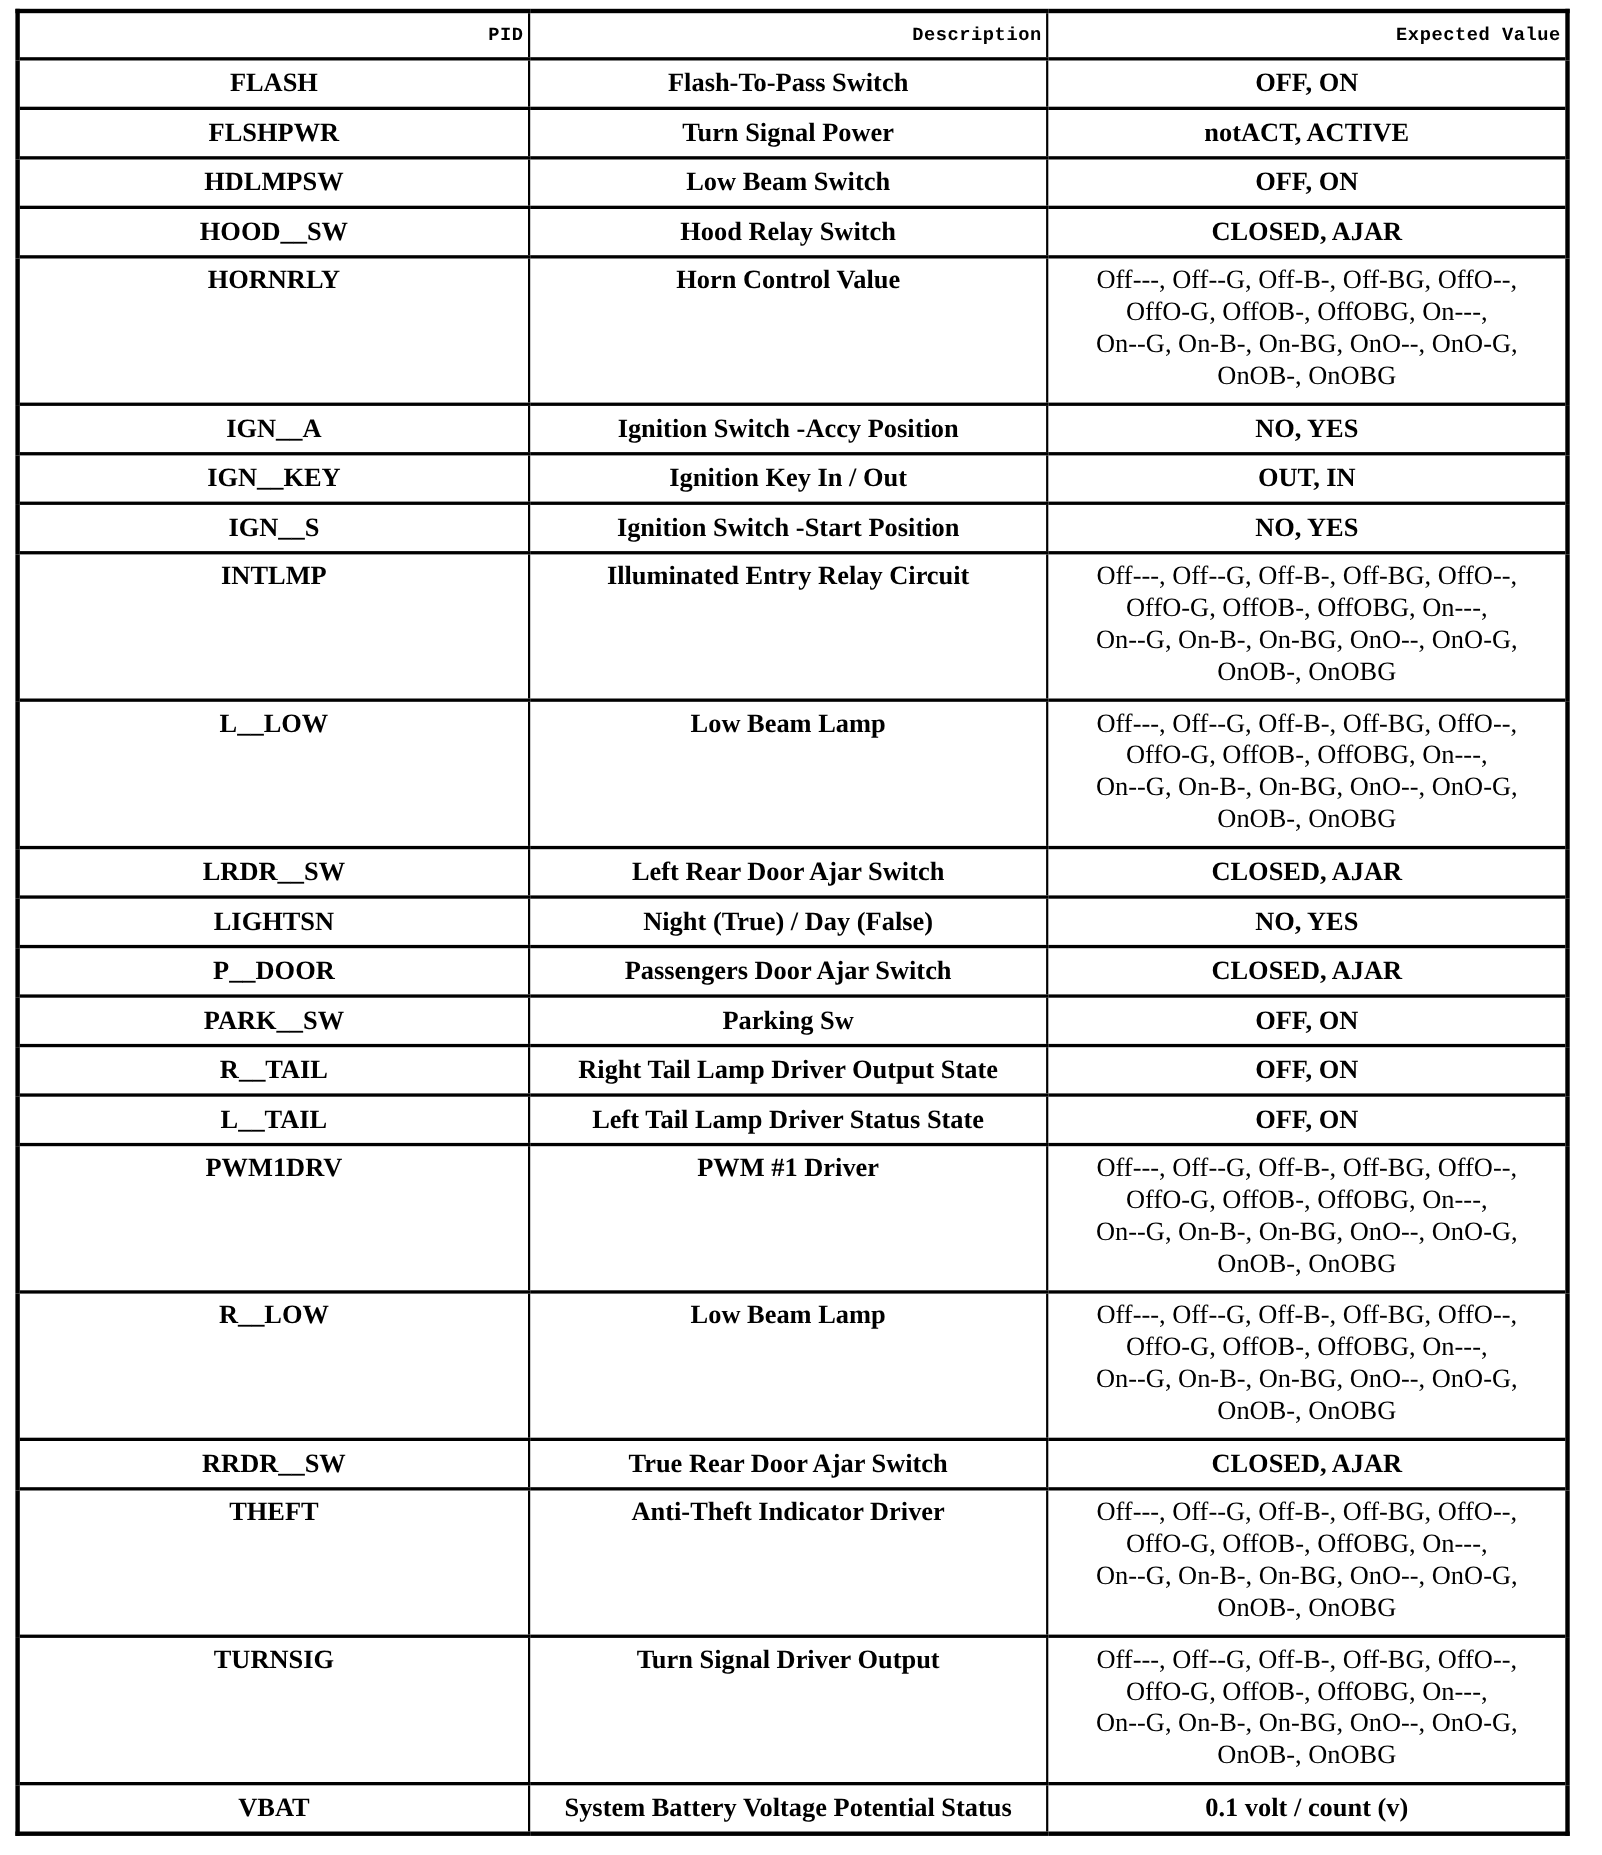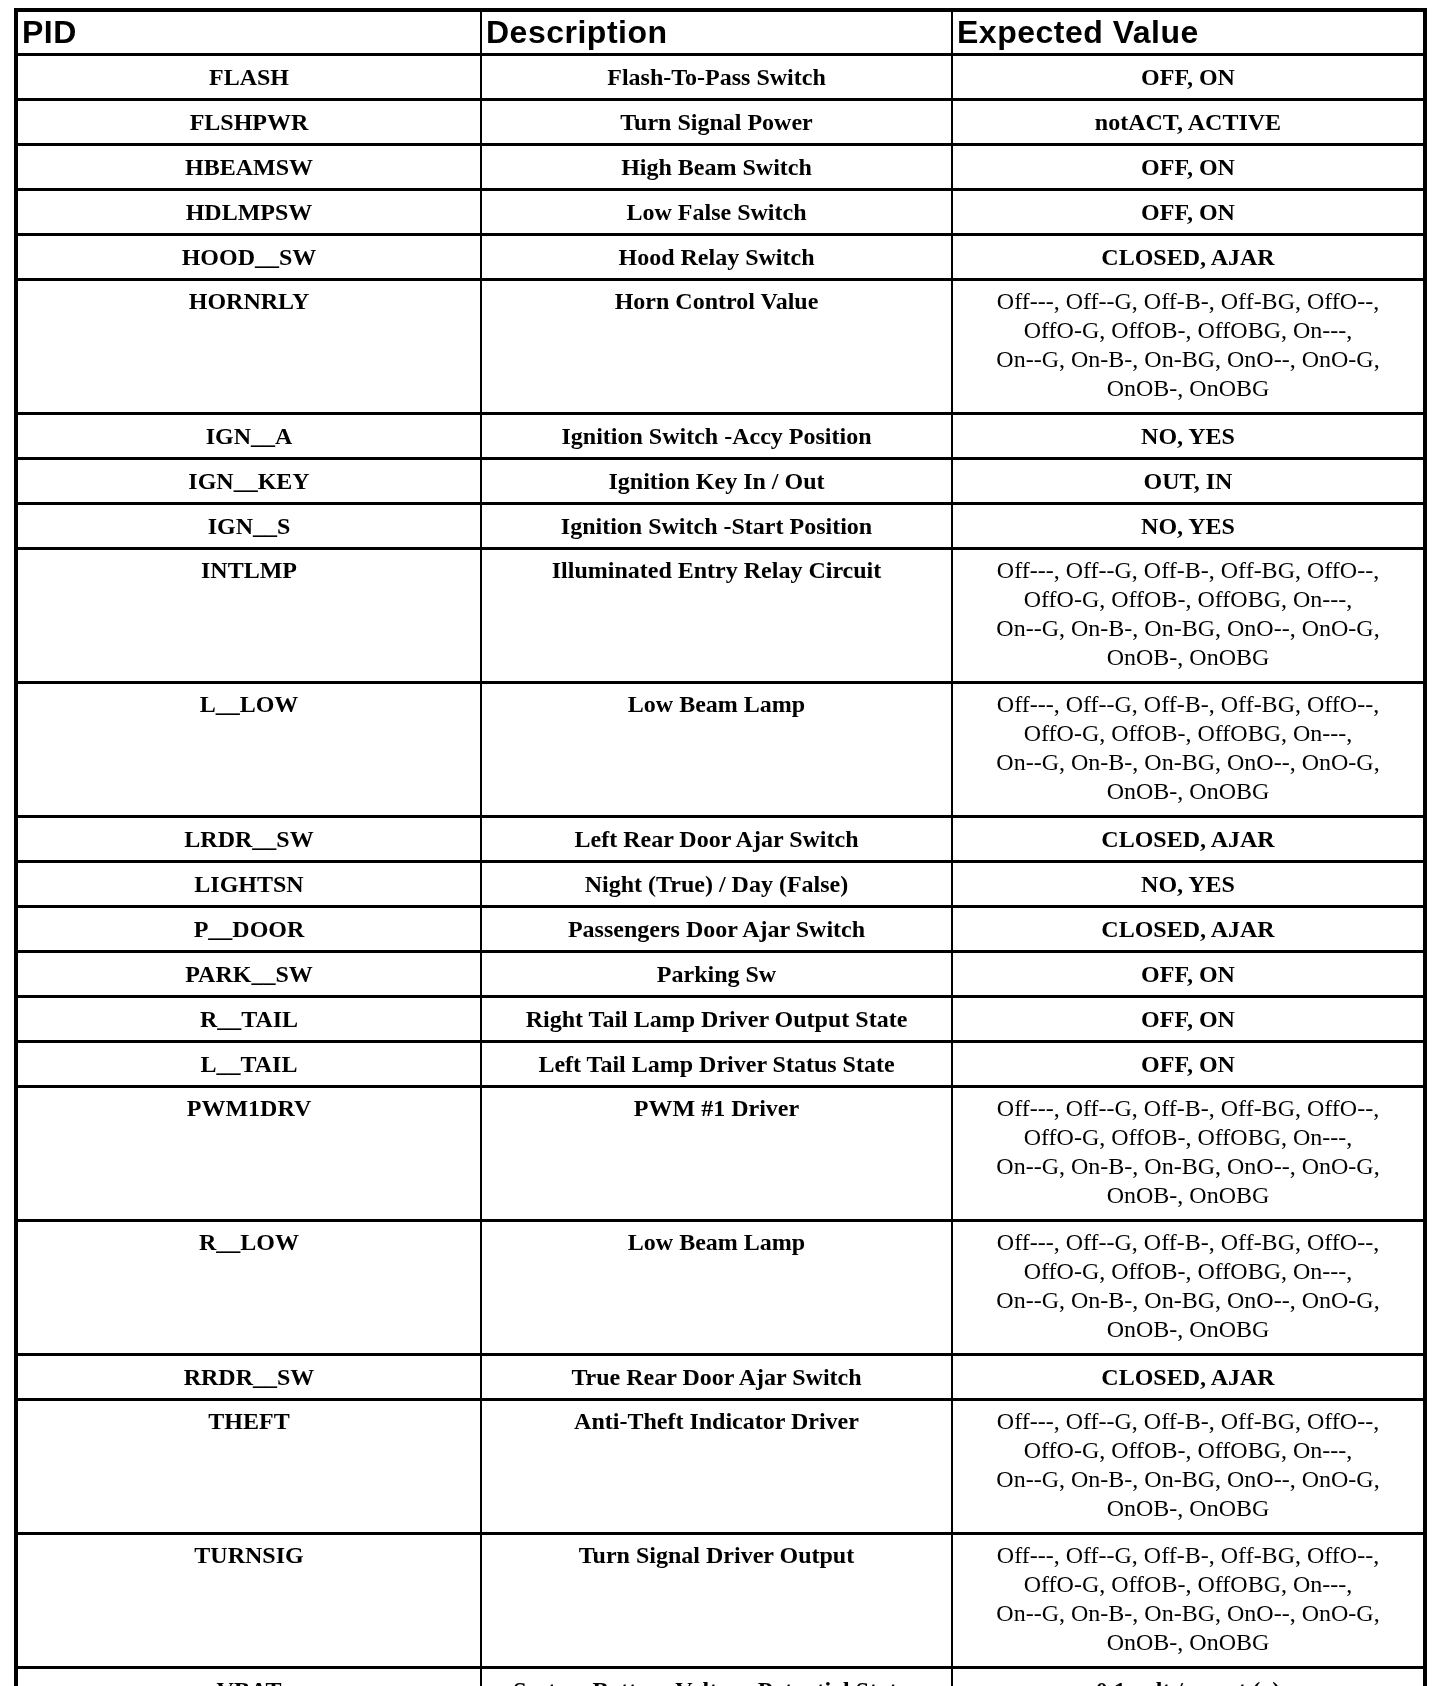--- a/index.html
+++ b/index.html
@@ -22,25 +22,25 @@
     border-collapse: collapse;
     table-layout: fixed;
     font-family: "Liberation Serif", serif;
     color: #000000;
   }
   table.doc-table col.col-pid   { width: 465px; }
   table.doc-table col.col-desc  { width: 471px; }
   table.doc-table col.col-value { width: 473px; }
 
   table.doc-table th {
-    font-family: Liberation Sans, sans-serif;
+    font-family: Liberation Mono, monospace;
     font-weight: bold;
-    font-size: 32px;
+    font-size: 17px;
     letter-spacing: 0.5px;
-    text-align: left;
+    text-align: right;
     height: 36px;
     border-left: 2px solid #000;
     border-right: 2px solid #000;
     border-top: 4px solid #000;
     border-bottom: 3px solid #000;
     padding: 2px 4px;
   }
   table.doc-table td {
     font-size: 24px;
     text-align: center;
@@ -93,29 +93,22 @@
           </td>
         </tr>
         <tr class="row-short">
           <td class="pid-cell">FLSHPWR</td>
           <td class="desc-cell">Turn Signal Power</td>
           <td class="value-cell">
             <div class="value-line">notACT, ACTIVE</div>
           </td>
         </tr>
         <tr class="row-short">
-          <td class="pid-cell">HBEAMSW</td>
-          <td class="desc-cell">High Beam Switch</td>
-          <td class="value-cell">
-            <div class="value-line">OFF, ON</div>
-          </td>
-        </tr>
-        <tr class="row-short">
           <td class="pid-cell">HDLMPSW</td>
-          <td class="desc-cell">Low False Switch</td>
+          <td class="desc-cell">Low Beam Switch</td>
           <td class="value-cell">
             <div class="value-line">OFF, ON</div>
           </td>
         </tr>
         <tr class="row-short">
           <td class="pid-cell">HOOD__SW</td>
           <td class="desc-cell">Hood Relay Switch</td>
           <td class="value-cell">
             <div class="value-line">CLOSED, AJAR</div>
           </td>

